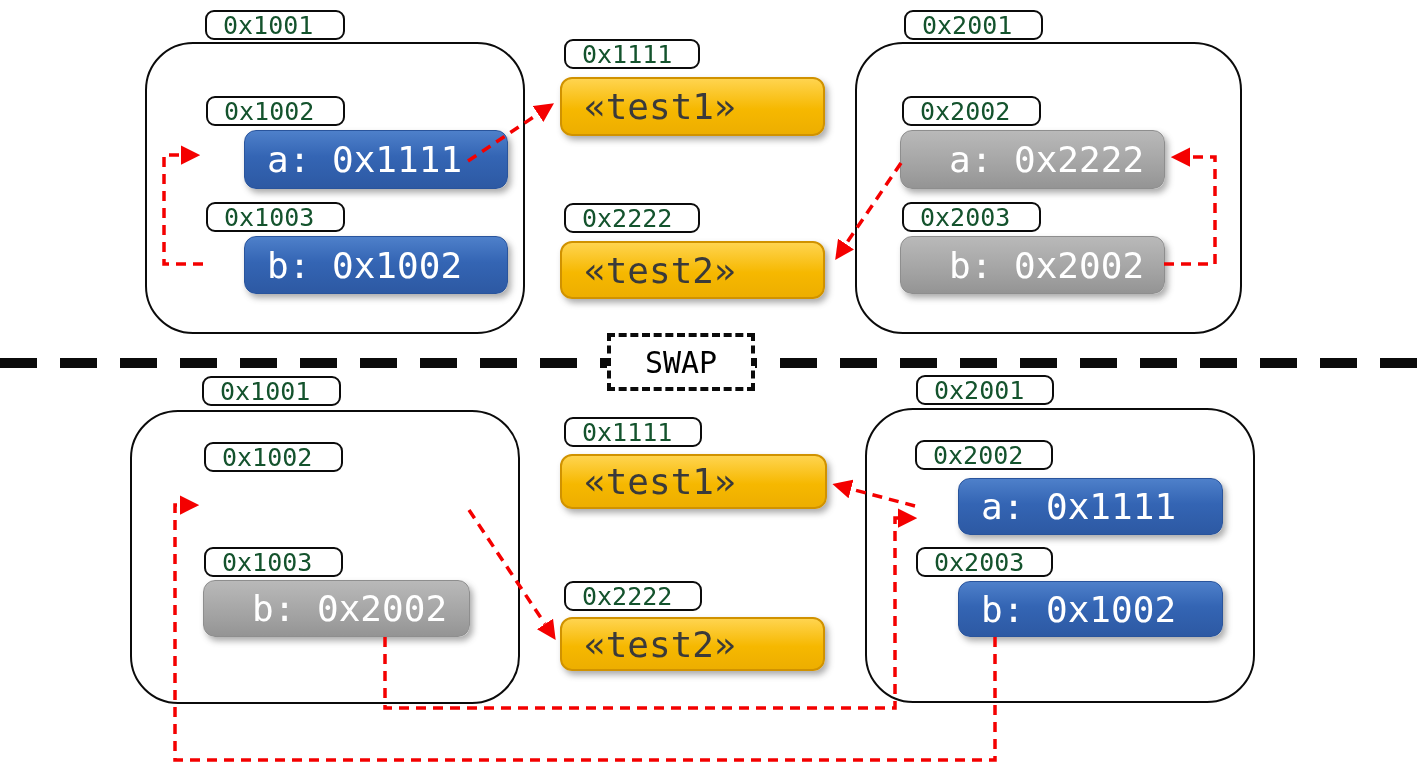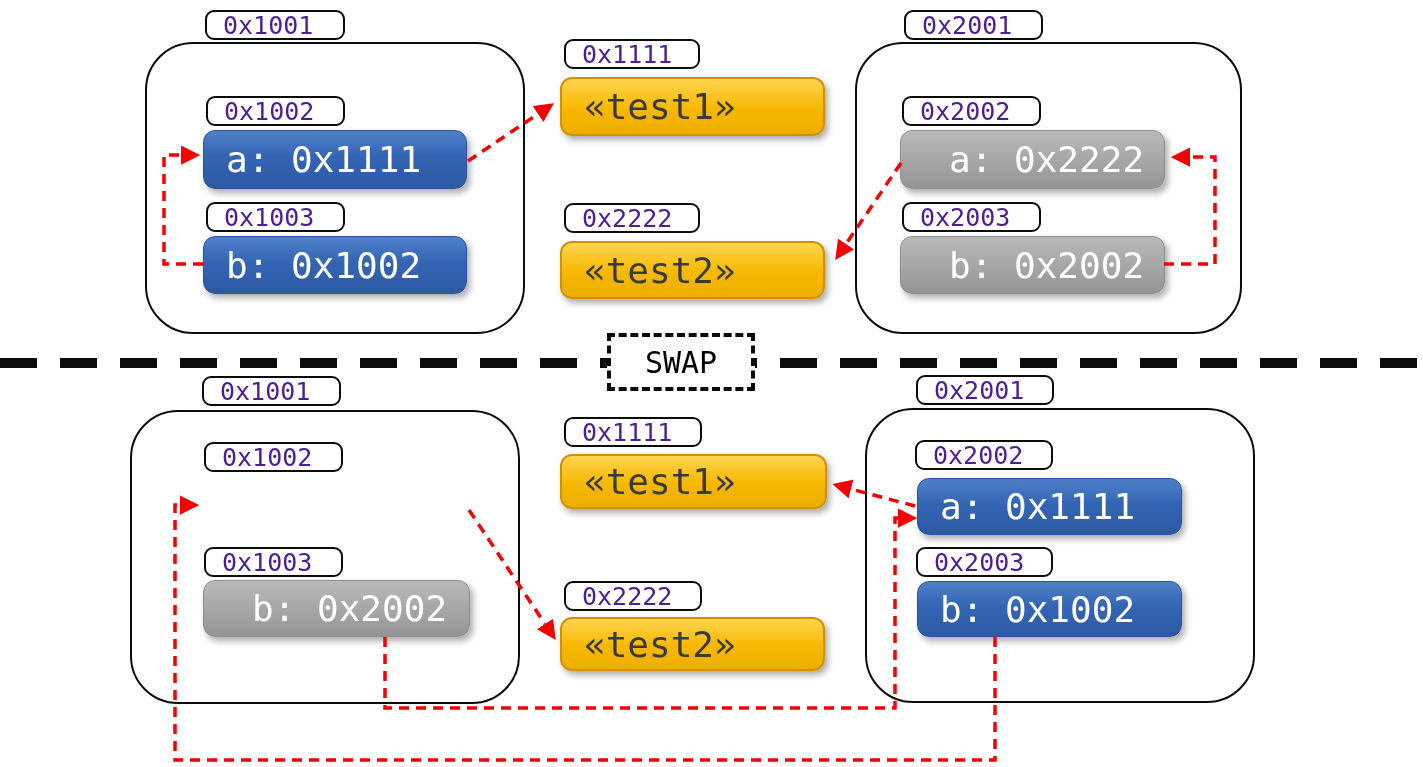--- a/index.html
+++ b/index.html
@@ -9,31 +9,31 @@
     overflow:hidden;
   }
   .frame {
     position:absolute; box-sizing:border-box;
     border:2.5px solid #0b0b0b; border-radius:48px; background:transparent;
   }
   .tag {
     position:absolute; box-sizing:border-box; height:30px;
     background:#fff; border:2.5px solid #0b0b0b; border-radius:9px;
     display:flex; align-items:center; padding-left:16px;
-    font-size:25px; color:#4c1d95; white-space:pre;text-align:right;
+    font-size:25px; color:#14532d; white-space:pre;text-align:right;
   }
   .cell {
     position:absolute; box-sizing:border-box;
     border-radius:12px; display:flex; align-items:center; padding-left:22px;
     font-size:36px; white-space:pre;
     box-shadow:3px 4px 6px rgba(70,70,70,0.45);
   }
   .cell.blue {
     background:linear-gradient(180deg, var(--blue_light) 0%, var(--blue) 45%, var(--blue_dark) 100%);
-    border:1.5px solid var(--blue_border); color:#fff;
+    border:1.5px solid var(--blue_border); color:#fff;margin-left:41px;
   }
   .cell.gray {
     background:linear-gradient(180deg, var(--gray_light) 0%, var(--gray) 70%, #949494 100%);
     border:1px solid #8e8e8e; color:#fff;padding-left:48px;
   }
   .cell.yellow {
     background:linear-gradient(180deg, var(--yellow_light) 0%, var(--yellow) 55%, #edae00 100%);
     border:2px solid var(--yellow_border); color:#3a3a3a;
   }
   .swap-box {

